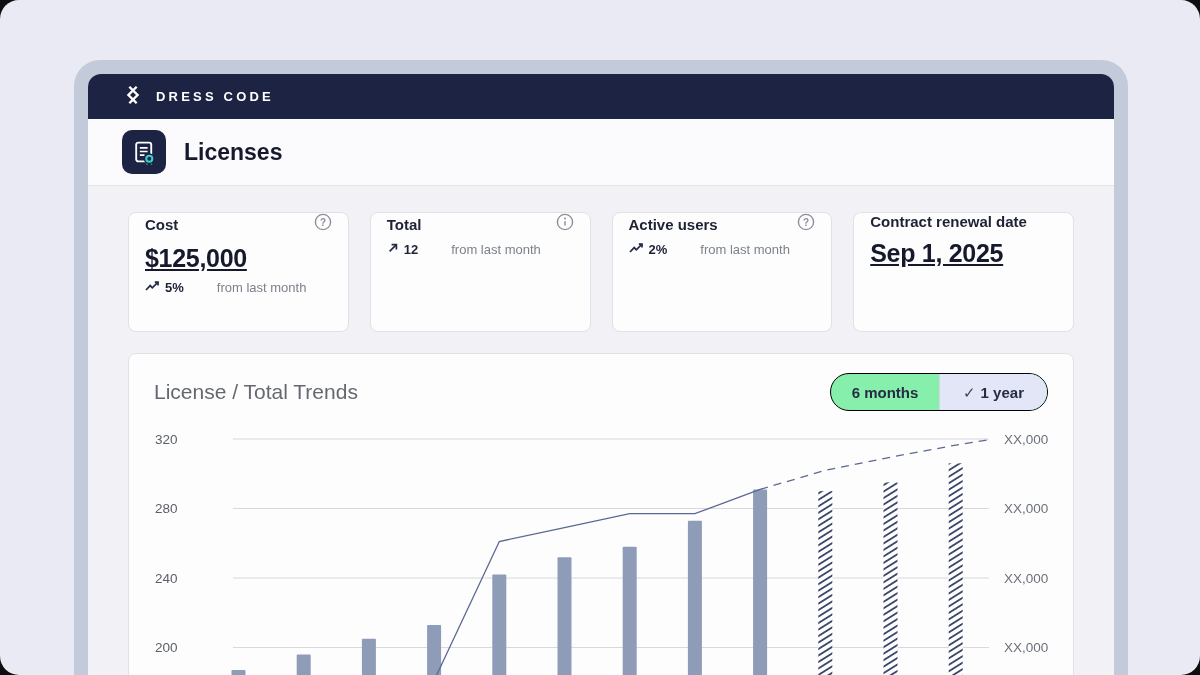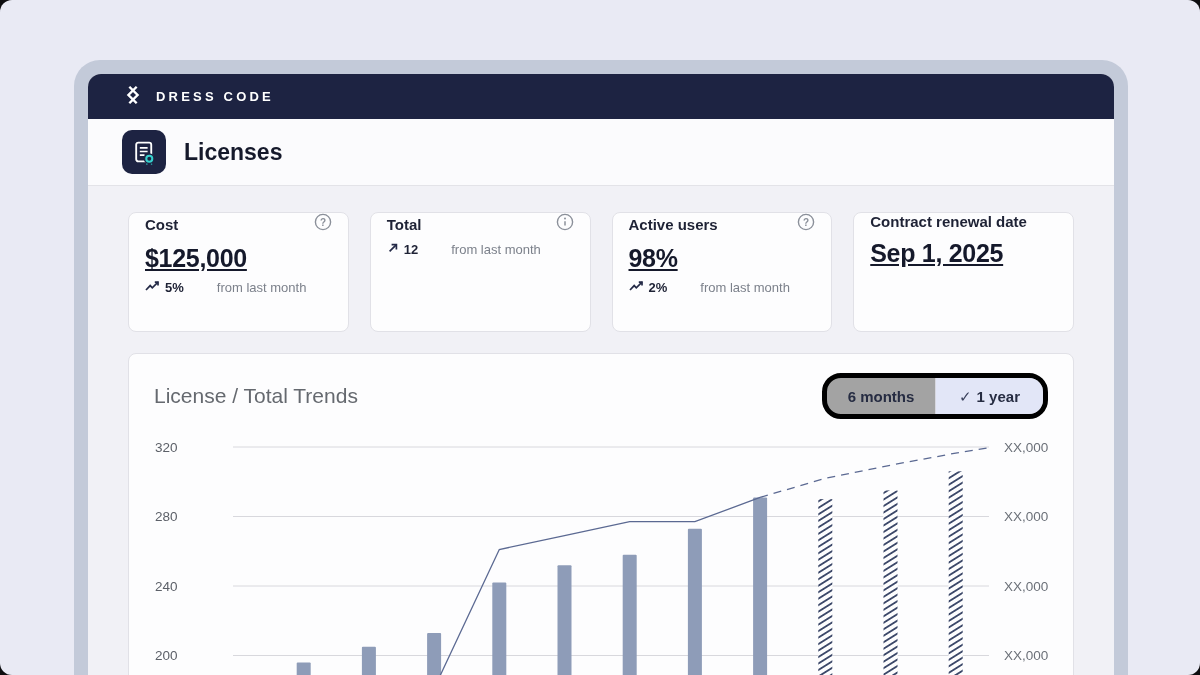--- a/index.html
+++ b/index.html
@@ -1,37 +1,37 @@
 <!DOCTYPE html>
 <html><head>
 <meta charset="utf-8">
 <style>
   html,body{margin:0;padding:0;background:#0e0e10;}
   body{width:1200px;height:675px;overflow:hidden;font-family:"Liberation Sans",sans-serif;}
-  .page{position:relative;width:1200px;height:675px;background:#e9eaf4;border-radius:12px;overflow:hidden;}
+  .page{position:relative;width:1200px;height:675px;background:#e9eaf4;border-radius:19px;overflow:hidden;}
   .frame{position:absolute;left:74px;top:60px;width:1054px;height:720px;background:#c3cad9;border-radius:26px;padding:14px;box-sizing:border-box;}
   .app{width:100%;height:100%;background:#f1f1f6;border-radius:13px;overflow:hidden;display:flex;flex-direction:column;}
   .topbar{flex:none;height:45px;background:#1d2342;display:flex;align-items:center;padding:0 34px;gap:12px;}
   .brand-name{color:#ffffff;font-size:13px;font-weight:700;letter-spacing:3.2px;}
   .titlebar{flex:none;height:66px;background:#fbfbfd;border-bottom:1px solid #e3e3e8;display:flex;align-items:center;padding:0 34px;gap:18px;}
   .app-icon-tile{width:44px;height:44px;background:#1d2342;border-radius:10px;display:flex;align-items:center;justify-content:center;}
   .page-title{font-size:23px;font-weight:700;color:#15192b;}
   .content{padding:26px 40px 0;}
   .cards{display:flex;gap:21px;}
   .card{flex:1;background:#fdfdfe;border:1px solid #e1e1e7;border-radius:8px;height:120px;box-sizing:border-box;padding:0 16px;}
   .card-head{display:flex;align-items:center;justify-content:space-between;}
   .card-label{font-size:15px;font-weight:700;color:#1e2235;}
   .card-value{font-size:25px;font-weight:700;color:#15192b;margin-top:9px;letter-spacing:-0.3px;text-decoration:underline;}
   .trend{display:flex;align-items:center;margin-top:7px;font-size:13px;}
   .trend-val{font-weight:700;color:#1e2235;margin-left:5px;}
   .trend-caption{color:#7c818b;margin-left:33px;}
   .chart-card{margin-top:21px;background:#fdfdfe;border:1px solid #e1e1e7;border-radius:8px;height:420px;box-sizing:border-box;overflow:hidden;}
   .chart-head{display:flex;align-items:center;justify-content:space-between;padding:19px 25px 0;}
   .chart-title{font-size:21px;color:#65696f;}
-  .range-toggle{display:flex;border:5px solid #000000;border-radius:19px;overflow:hidden;background:#a3a3a3;}
+  .range-toggle{display:flex;border:1px solid #000000;border-radius:19px;overflow:hidden;background:#86efac;}
   .range-btn{width:108px;height:36px;line-height:36px;text-align:center;font-size:15px;font-weight:700;color:#262c42;background:transparent;border:none;font-family:"Liberation Sans",sans-serif;cursor:pointer;box-sizing:border-box;}
   .range-btn + .range-btn{border-left:1px solid #d7d7df;}
   .range-btn.active{background:#e2e6f7;}
   .check{color:#3a415c;margin-right:5px;font-weight:400;}
   .plot{display:block;margin-top:17px;}
 </style>
 </head>
 <body>
 
 <div class="page">
@@ -116,21 +116,20 @@
           <div class="card">
             <div class="card-head">
               <span class="card-label">Active users</span>
               <span>
                 <svg width="18" height="18" viewBox="0 0 18 18" fill="none">
                   <circle cx="9" cy="9" r="7.6" stroke="#8b909a" stroke-width="1.4"></circle>
                   <text x="9" y="12.6" text-anchor="middle" font-size="10" font-weight="700" fill="#8b909a" font-family="Liberation Sans, sans-serif">?</text>
                 </svg>
               </span>
             </div>
-            <div class="card-value">98%</div>
             <div class="trend">
               <span>
                 <svg width="15" height="11" viewBox="0 0 15 11" fill="none" stroke="#232946" stroke-width="1.7">
                   <path d="M1 9 L5.2 4.6 L7.3 6.8 L13 1.2"></path>
                   <path d="M9.8 1.2 L13 1.2 L13 4.6"></path>
                 </svg>
               </span>
               <span class="trend-val">2%</span>
               <span class="trend-caption">from last month</span>
             </div>

